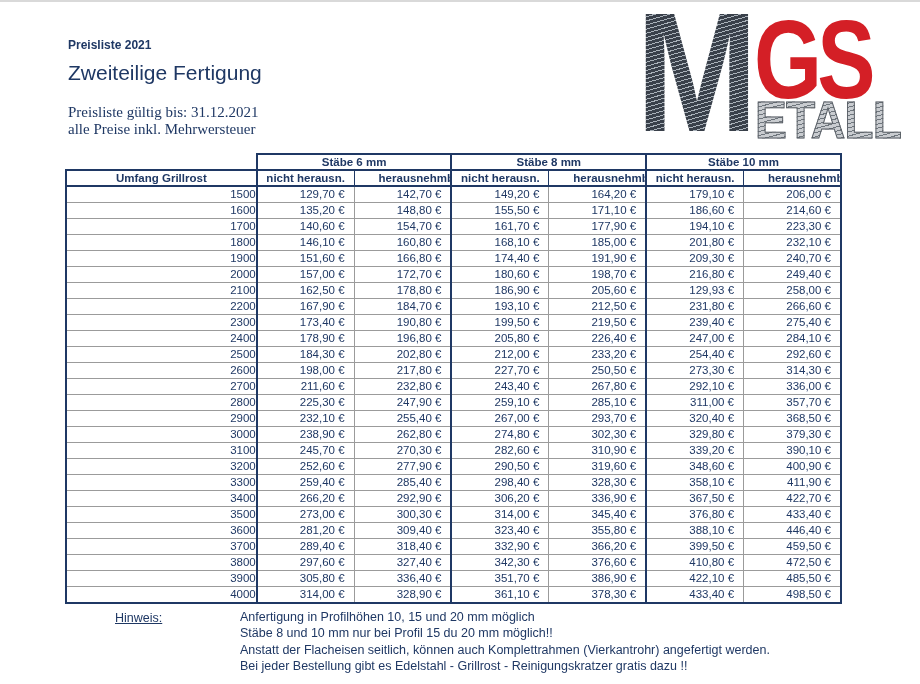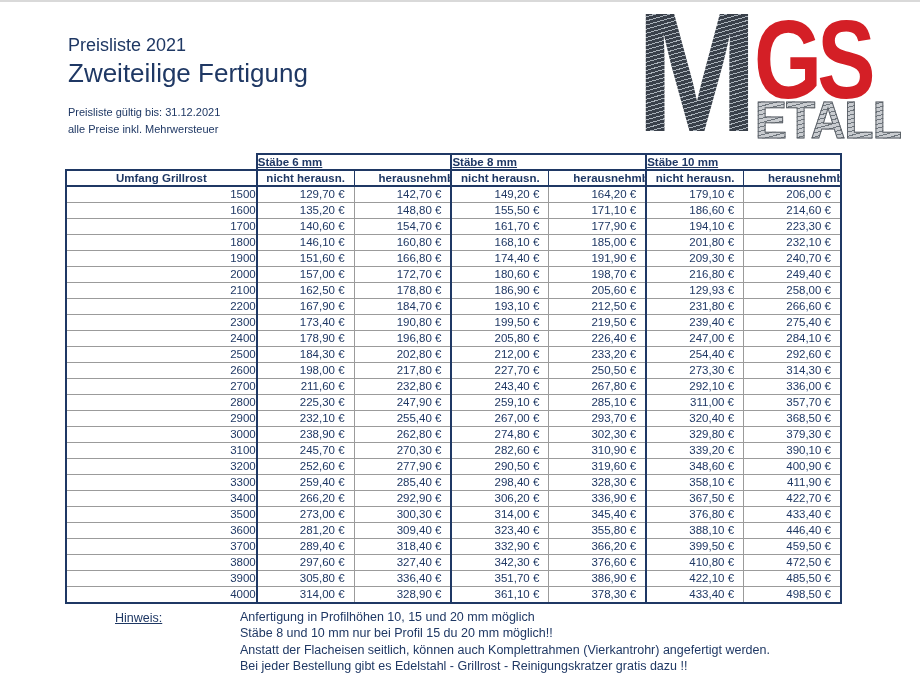--- a/index.html
+++ b/index.html
@@ -9,23 +9,23 @@
   }
   *{margin:0;padding:0;box-sizing:border-box;}
   html,body{background:#ffffff;}
   .page{
     position:relative;width:920px;height:684px;background:#ffffff;
     overflow:hidden;font-family:"Liberation Sans","DejaVu Sans",sans-serif;
     color:var(--navy);border-top:2px solid #d9d9d9;
   }
   
   .titles{position:absolute;left:68px;top:30px;}
-  .title1{font-size:18px;line-height:26px;color:var(--navy);}
-  .title2{font-size:26px;line-height:30px;color:var(--navy);}
-  .smallnote{font-size:11px;line-height:17px;color:var(--navy);}
+  .title1{font-size:12px;line-height:26px;color:var(--navy);font-weight:bold;}
+  .title2{font-size:21px;line-height:30px;color:var(--navy);}
+  .smallnote{font-size:15px;line-height:17px;color:var(--navy);font-family:Liberation Serif, serif;}
   .smallnote.first{margin-top:16px;}
   
   .logo{position:absolute;left:636px;top:12px;width:284px;height:128px;overflow:hidden;}
   .logo-m{
     position:absolute;left:0;top:-27px;font-size:170px;line-height:170px;font-weight:700;
     transform:scaleX(0.86);transform-origin:left top;
     background:repeating-linear-gradient(-14deg,var(--logo_dark) 0 3px,var(--logo_light) 3px 4px);
     -webkit-background-clip:text;background-clip:text;color:transparent;
   }
   .logo-gs{
@@ -43,21 +43,21 @@
   
   table.price-table{
     position:absolute;left:65px;top:151px;width:777px;
     border-collapse:collapse;table-layout:fixed;
   }
   .price-table th,.price-table td{
     font-size:11.5px;color:var(--navy);white-space:nowrap;overflow:hidden;
   }
   .blank{border:none;background:#fff;}
   th.group{
-    border:2px solid var(--navy);font-weight:700;text-align:left;height:16px;text-decoration:underline;
+    border:2px solid var(--navy);font-weight:700;text-align:center;height:16px;
   }
   th.umfang-h{
     border:2px solid var(--navy);font-weight:700;text-align:center;height:16px;
   }
   th.sub{
     border:1px solid var(--navy);border-top-width:2px;border-bottom-width:2px;
     font-weight:700;text-align:center;height:16px;
   }
   th.sub.gs{border-left-width:2px;}
   th.sub.ge{border-right-width:2px;padding-left:24px;}

